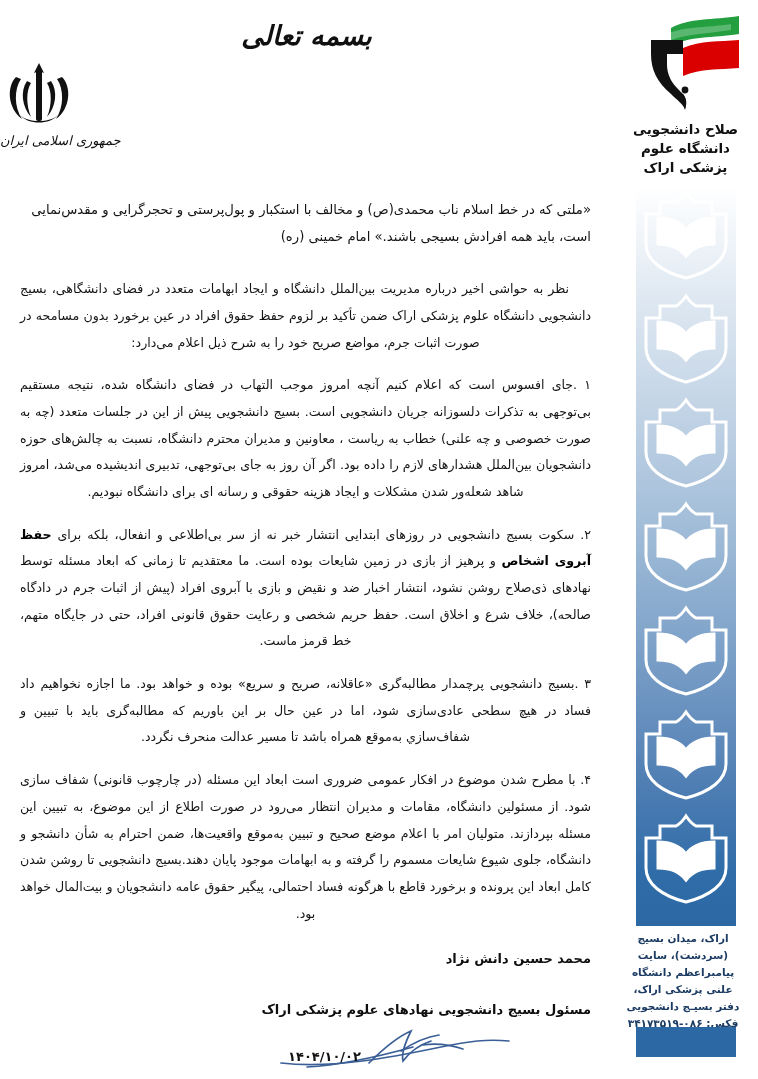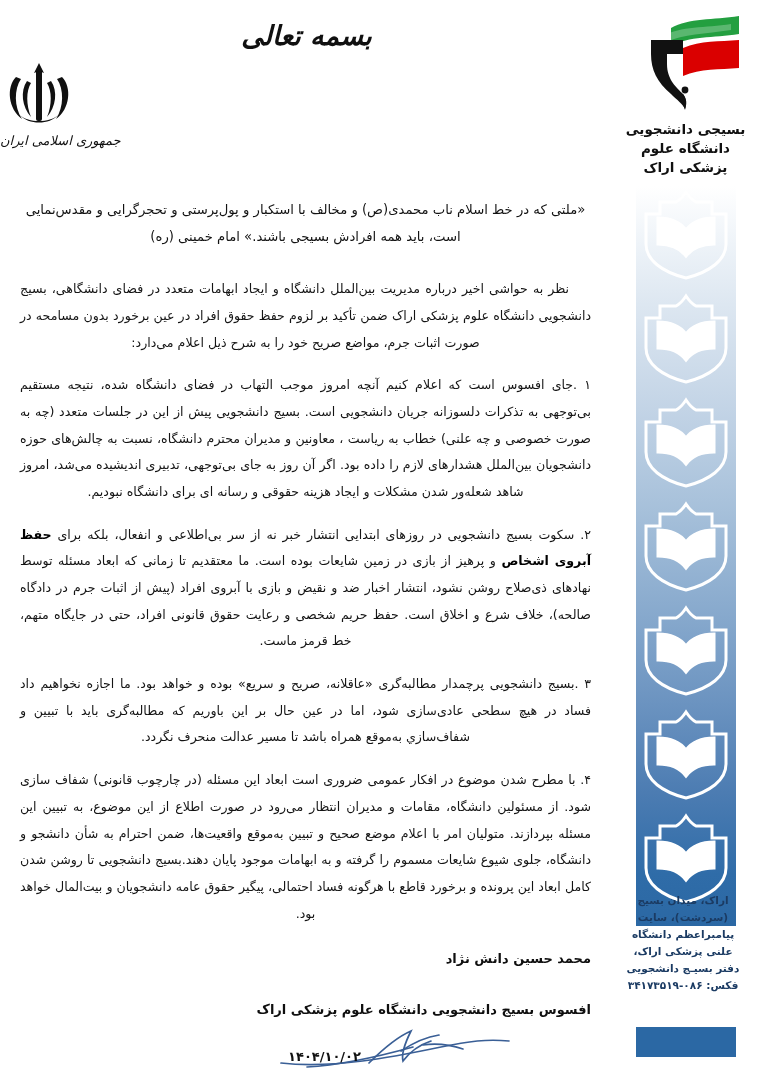--- a/index.html
+++ b/index.html
@@ -77,21 +77,21 @@
   .footer-blue-bar {
     position: absolute;
     right: 22px;
     top: 1027px;
     width: 100px;
     height: 30px;
     background: #2b68a4;
   }
   .footer-address {
     position: absolute;
-    top: 892px;
+    top: 930px;
     right: 14px;
     width: 122px;
     text-align: center;
     direction: rtl;
     font-size: 10.5px;
     font-weight: bold;
     line-height: 1.62;
     color: #1b3b63;
     letter-spacing: 0.2px;
   }
@@ -139,21 +139,21 @@
     top: 196px;
     right: 22px;
     left: 20px;
     direction: rtl;
   }
 
   .quote-khomeini {
     font-size: 13.2px;
     line-height: 2.05;
     color: #121212;
-    text-align: center;
+    text-align: right;
     margin: 0 0 26px 0;
     font-family: "DejaVu Sans", "Liberation Sans", sans-serif;
   }
   .verse {
     font-family: "DejaVu Serif", "Liberation Serif", serif;
     font-size: 13px;
     font-weight: bold;
     text-align: center;
     color: #0d0d0d;
     margin: 0 0 26px 0;
@@ -244,21 +244,21 @@
       <p class="para">۱ .جای افسوس است که اعلام کنیم آنچه امروز موجب التهاب در فضای دانشگاه شده، نتیجه مستقیم بی‌توجهی به تذکرات دلسوزانه جریان دانشجویی است. بسیج دانشجویی پیش از این در جلسات متعدد (چه به صورت خصوصی و چه علنی) خطاب به ریاست ، معاونین و مدیران محترم دانشگاه، نسبت به چالش‌های حوزه دانشجویان بین‌الملل هشدارهای لازم را داده بود. اگر آن روز به جای بی‌توجهی، تدبیری اندیشیده می‌شد، امروز شاهد شعله‌ور شدن مشکلات و ایجاد هزینه حقوقی و رسانه ای برای دانشگاه نبودیم.</p>
 
       <p class="para"><span>۲. سکوت بسیج دانشجویی در روزهای ابتدایی انتشار خبر نه از سر بی‌اطلاعی و انفعال، بلکه برای </span><span class="bold-hl">حفظ آبروی اشخاص</span><span> و پرهیز از بازی در زمین شایعات بوده است. ما معتقدیم تا زمانی که ابعاد مسئله توسط نهادهای ذی‌صلاح روشن نشود، انتشار اخبار ضد و نقیض و بازی با آبروی افراد (پیش از اثبات جرم در دادگاه صالحه)، خلاف شرع و اخلاق است. حفظ حریم شخصی و رعایت حقوق قانونی افراد، حتی در جایگاه متهم، خط قرمز ماست.</span></p>
 
       <p class="para">۳ .بسیج دانشجویی پرچمدار مطالبه‌گری «عاقلانه، صریح و سریع» بوده و خواهد بود. ما اجازه نخواهیم داد فساد در هیچ سطحی عادی‌سازی شود، اما در عین حال بر این باوریم که مطالبه‌گری باید با تبیین و شفاف‌سازي به‌موقع همراه باشد تا مسیر عدالت منحرف نگردد.</p>
 
       <p class="para">۴. با مطرح شدن موضوع در افکار عمومی ضروری است ابعاد این مسئله (در چارچوب قانونی) شفاف سازی شود. از مسئولین دانشگاه، مقامات و مدیران انتظار می‌رود در صورت اطلاع از این موضوع، به تبیین این مسئله بپردازند.  متولیان امر با اعلام موضع صحیح و تبیین به‌موقع واقعیت‌ها، ضمن احترام به شأن دانشجو و دانشگاه، جلوی شیوع شایعات مسموم را گرفته و به ابهامات موجود پایان دهند.بسیج دانشجویی تا روشن شدن کامل ابعاد این پرونده و برخورد قاطع با هرگونه فساد احتمالی، پیگیر حقوق عامه دانشجویان و بیت‌المال خواهد بود.</p>
 
       <div class="signature">
         <div class="sig-name">محمد حسین دانش نژاد</div>
-        <div class="sig-title">افسوس بسیج دانشجویی دانشگاه علوم پزشکی اراک</div>
+        <div class="sig-title">مسئول بسیج دانشجویی نهادهای علوم پزشکی اراک</div>
         <div class="sig-row">
           <svg class="sig-scribble" width="300" height="52" viewBox="0 0 300 52">
             <g fill="none" stroke="#3a5f96" stroke-width="1.7" stroke-linecap="round">
               <path d="M8 40 C60 46, 120 34, 168 24 C196 18, 214 16, 236 18"></path>
               <path d="M34 44 C70 42, 104 34, 140 24"></path>
               <path d="M96 40 C112 24, 124 14, 138 8 C132 20, 128 30, 130 38 C136 30, 146 22, 158 18"></path>
               <path d="M128 28 C140 20, 152 14, 166 12"></path>
               <path d="M150 22 C164 20, 178 22, 190 26"></path>
             </g>
           </svg>
@@ -276,21 +276,21 @@
         <svg width="118" height="102" viewBox="0 0 118 102">
           <path d="M44 14 C62 4, 86 6, 112 2 L112 20 C86 24, 62 22, 44 32 Z" fill="#239f40"></path>
           <path d="M56 34 C74 26, 92 28, 112 26 L112 54 C92 56, 74 54, 56 62 Z" fill="#da0000"></path>
           <path d="M36 22 C54 12, 78 14, 104 10 L104 16 C78 20, 56 20, 40 28 Z" fill="#ffffff" opacity="0.25"></path>
           <path d="M24 26 L56 26 L56 40 L40 40 L40 50 C40 66, 50 74, 56 80 C60 85, 60 90, 58 95 C56 90, 50 86, 44 80 C30 68, 24 56, 24 40 Z" fill="#111111"></path>
           <path d="M56 80 C59 84, 60 89, 58 96 C56 89, 53 85, 50 82 Z" fill="#111111"></path>
           <circle cx="58" cy="76" r="3.4" fill="#111111"></circle>
         </svg>
       </div>
       <div class="logo-org-name">
-        <span>بسیجی دانشجویی</span>
+        <span>صلاح دانشجویی</span>
         <span>دانشگاه علوم</span>
         <span>پزشکی  اراک</span>
       </div>
     </div>
 
     <div class="ornament-strip">
       <svg class="emblem" height="104" viewBox="0 0 92 104">
           <g fill="none" stroke="#ffffff" stroke-width="3">
             <path d="M46 6 C50 12, 52 14, 56 16 L72 16 L72 28 L86 28 L86 58 C86 74, 70 86, 46 92 C22 86, 6 74, 6 58 L6 28 L20 28 L20 16 L36 16 C40 14, 42 12, 46 6 Z"></path>
             <path d="M46 44 C40 36, 32 32, 18 32 L18 58 C32 58, 40 62, 46 70 C52 62, 60 58, 74 58 L74 32 C60 32, 52 36, 46 44 Z" fill="#ffffff" stroke="none"></path>

